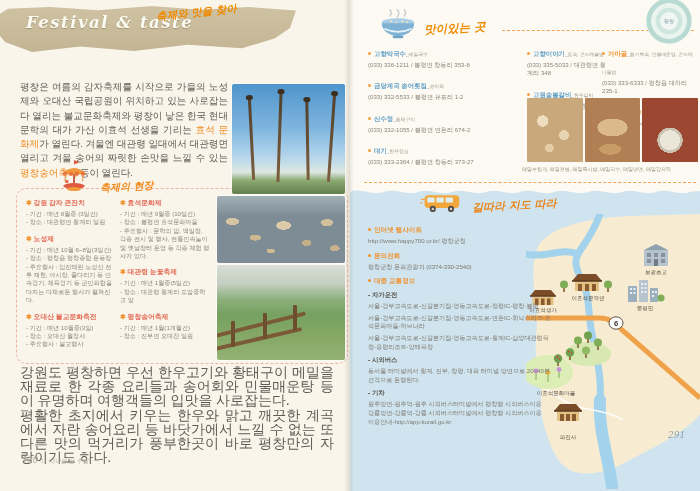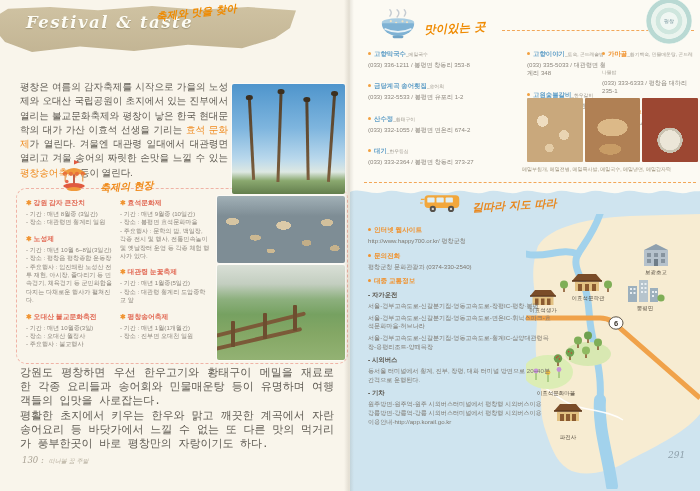--- a/index.html
+++ b/index.html
@@ -44,21 +44,21 @@
   .fest-box{position:absolute;left:16px;top:188px;width:330px;height:174px;border:1px dashed #f0b3a6;border-radius:10px;z-index:1}
   .fest-head{position:absolute;left:56px;top:158px;z-index:5;display:flex;align-items:flex-end}
   .fest-title{margin-left:8px;margin-bottom:6px;color:#f08c1e;font-size:10px;font-weight:bold;font-family:"DejaVu Serif",serif;font-style:italic;transform:rotate(-3deg)}
   .fc{position:absolute;z-index:3}
   .fc1{left:26px;top:198px;width:86px}
   .fc2{left:120px;top:198px;width:90px}
   .fe{margin-bottom:7px}
   .fe-t{font-size:6.8px;font-weight:bold;color:#e26a55;margin-bottom:2px}
   .fe-t::before{content:"✱ ";color:#f0922e}
   .fe-l{font-size:6.1px;color:#8c867d;line-height:8.4px}
-  .outro{position:absolute;left:20px;top:366px;width:314px;font-family:Liberation Mono, monospace;font-size:11px;line-height:14.2px;color:#5f5b53;text-align:justify}
+  .outro{position:absolute;left:20px;top:366px;width:314px;font-family:Liberation Serif, serif;font-size:14px;line-height:14.2px;color:#5f5b53;text-align:justify}
   .footer{position:absolute;left:22px;top:448px;color:#a9a294;font-family:"DejaVu Serif",serif;font-style:italic}
   .footer .pn{font-size:8.5px}
   .footer .fs{font-size:6px;margin-left:5px;color:#b7af9f}
 
   
   .wash{position:absolute;left:0;top:186px;width:350px;height:305px;background:#cfe4ef;z-index:0}
   .wave{position:absolute;left:0;top:-1px}
   .stamp{position:absolute;left:296px;top:-2px;width:46px;height:46px;border-radius:50%;z-index:3;display:flex;align-items:center;justify-content:center;background:radial-gradient(circle,#f0f7f3 0 26%,#cfe6de 28% 40%,#eaf4ee 42% 54%,#b9d9d3 56% 68%,#ddeee8 70% 80%,rgba(255,255,255,0) 82%)}
   .stamp span{font-size:5px;color:#76949d}
   .food-head{position:absolute;left:28px;top:8px;z-index:2;display:flex;align-items:center}
@@ -86,33 +86,33 @@
   .road-head{position:absolute;left:70px;top:190px;z-index:3;display:flex;align-items:center}
   .road-title{margin-left:10px;color:#e8871e;font-size:11px;font-weight:bold;font-family:"DejaVu Serif",serif;font-style:italic;transform:rotate(-3deg)}
   .info{position:absolute;left:18px;top:220px;width:192px;z-index:3}
   .ih{font-size:6.6px;font-weight:bold;color:#f0922e;margin:6px 0 2px}
   .ih::before{content:"";display:inline-block;width:3px;height:3px;background:#f0922e;border-radius:50%;margin-right:3px;vertical-align:1px}
   .ib{font-size:6.1px;color:#7d7870;line-height:8.6px;width:188px}
   .isub{font-size:6.4px;font-weight:bold;color:#5a554c;margin:5px 0 2px}
   .rt{margin-bottom:3px}
   .map{position:absolute;left:176px;top:214px;z-index:2}
   .map text{font-size:5.5px;fill:#5c5346;font-family:"Liberation Sans",sans-serif}
-  .pnum-r{position:absolute;left:318px;top:450px;font-size:9px;color:#8fa0ab;font-family:"DejaVu Serif",serif;font-style:italic;z-index:3}
+  .pnum-r{position:absolute;left:318px;top:430px;font-size:9px;color:#8fa0ab;font-family:"DejaVu Serif",serif;font-style:italic;z-index:3}
 </style>
 </head>
 <body>
 
 <div class="spread">
 
   <div class="page left">
     <div class="banner"></div>
     <span class="banner-title">Festival &amp; taste</span>
     <span class="banner-script">축제와 맛을 찾아</span>
 
-    <p class="intro"><span>평창은 여름의 감자축제를 시작으로 가을의 노성제와 오대산 국립공원이 초지에서 있는 진부에서 열리는 불교문화축제와 평창이 낳은 한국 현대문학의 대가 가산 이효석 선생을 기리는 </span><span class="hl">효석 문화제</span><span>가 열린다. 겨울엔 대관령 일대에서 대관령면 열리고 겨울 송어의 짜릿한 손맛을 느낄 수 있는 </span><span class="hl">평창송어축제</span><span> 등이 열린다.</span></p>
+    <p class="intro"><span>평창은 여름의 감자축제를 시작으로 가을의 노성제와 오대산 국립공원이 위치하고 있는 사로잡는다 열리는 불교문화축제와 평창이 낳은 한국 현대문학의 대가 가산 이효석 선생을 기리는 </span><span class="hl">효석 문화제</span><span>가 열린다. 겨울엔 대관령 일대에서 대관령면 열리고 겨울 송어의 짜릿한 손맛을 느낄 수 있는 </span><span class="hl">평창송어축제</span><span> 등이 열린다.</span></p>
 
     <div class="fest-box"></div>
 
     <div class="fest-head">
       <span>
         <svg width="36" height="38" viewBox="0 0 40 40">
           <path d="M20,1 l6,2.5 -6,2.5 z" fill="#e05a40"></path>
           <path d="M6,17 Q20,3 34,17 Z" fill="#f09a3c"></path>
           <circle cx="10" cy="16.5" r="2.4" fill="#e8713c"></circle>
             <circle cx="16.6" cy="16.5" r="2.4" fill="#e8713c"></circle>

